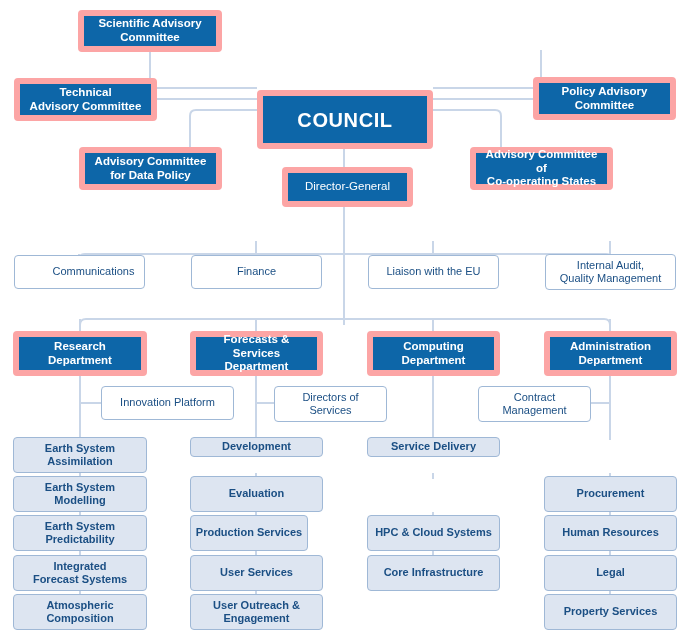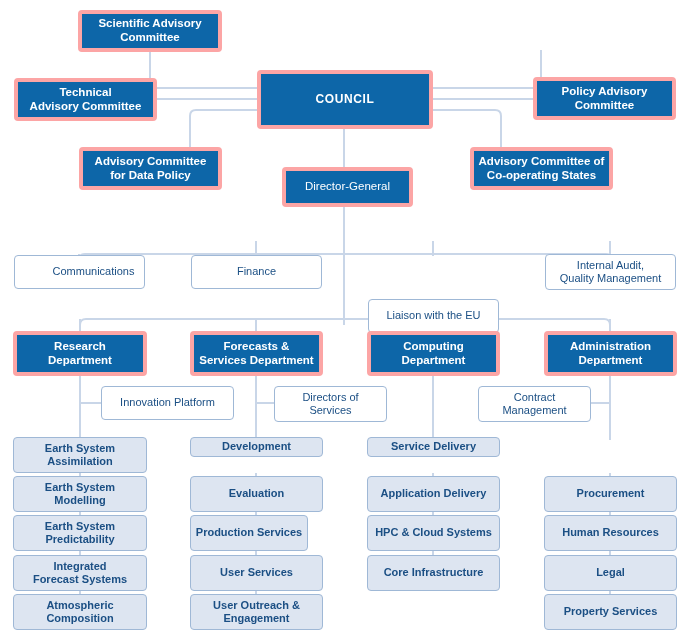--- a/index.html
+++ b/index.html
@@ -37,25 +37,26 @@
     line-height: 1.2;
     padding: 2px 4px;
     white-space: pre-line;
   }
   
   .node.blue {
     background: #0d66a8;
     color: #ffffff;
     font-weight: bold;
     font-size: 11.5px;
-    border: 4px solid #fca5a5;
+    border: 6px solid #fca5a5;
   }
   .node.blue.root {
-    font-size: 12px;
+    font-size: 20px;
     letter-spacing: 0.6px;
+    margin-top: 20px;
   }
   .node.blue.plain {
     font-weight: normal;
     font-size: 11.5px;
   }
   
   .node.white {
     background: #ffffff;
     color: #1b4f84;
     border: 1px solid #9fb8d6;
@@ -165,21 +166,21 @@
 
   <div class="node blue plain" style="left:282px; top:167px; width:131px; height:40px;">Director-General</div>
 
   <div class="node blue" style="left:470px; top:147px; width:143px; height:43px;">Advisory Committee of
 Co-operating States</div>
 
   <div class="node white" style="left:14px; top:255px; width:131px; height:34px;padding-left:32px;">Communications</div>
 
   <div class="node white" style="left:191px; top:255px; width:131px; height:34px;">Finance</div>
 
-  <div class="node white" style="left:368px; top:255px; width:131px; height:34px;margin-top:44px;">Liaison with the EU</div>
+  <div class="node white" style="left:368px; top:255px; width:131px; height:34px;">Liaison with the EU</div>
 
   <div class="node white" style="left:545px; top:254px; width:131px; height:36px;">Internal Audit,
 Quality Management</div>
 
   <div class="node blue" style="left:13px; top:331px; width:134px; height:45px;">Research
 Department</div>
 
   <div class="node blue" style="left:190px; top:331px; width:133px; height:45px;">Forecasts &amp;
 Services Department</div>
 
@@ -209,21 +210,20 @@
 Composition</div>
 
   <div class="node light" style="left:190px; top:437px; width:133px; height:20px;">Development</div>
   <div class="node light" style="left:190px; top:476px; width:133px; height:36px;">Evaluation</div>
   <div class="node light" style="left:190px; top:515px; width:118px; height:36px;">Production Services</div>
   <div class="node light" style="left:190px; top:555px; width:133px; height:36px;">User Services</div>
   <div class="node light" style="left:190px; top:594px; width:133px; height:36px;">User Outreach &amp;
 Engagement</div>
 
   <div class="node light" style="left:367px; top:437px; width:133px; height:20px;">Service Delivery</div>
-  <div class="node light" style="left:367px; top:476px; width:133px; height:36px;">Application Delivery</div>
   <div class="node light" style="left:367px; top:515px; width:133px; height:36px;">HPC &amp; Cloud Systems</div>
   <div class="node light" style="left:367px; top:555px; width:133px; height:36px;">Core Infrastructure</div>
 
   <div class="node light" style="left:544px; top:476px; width:133px; height:36px;">Procurement</div>
   <div class="node light" style="left:544px; top:515px; width:133px; height:36px;">Human Resources</div>
   <div class="node light" style="left:544px; top:555px; width:133px; height:36px;">Legal</div>
   <div class="node light" style="left:544px; top:594px; width:133px; height:36px;">Property Services</div>
 
 </div>
 

